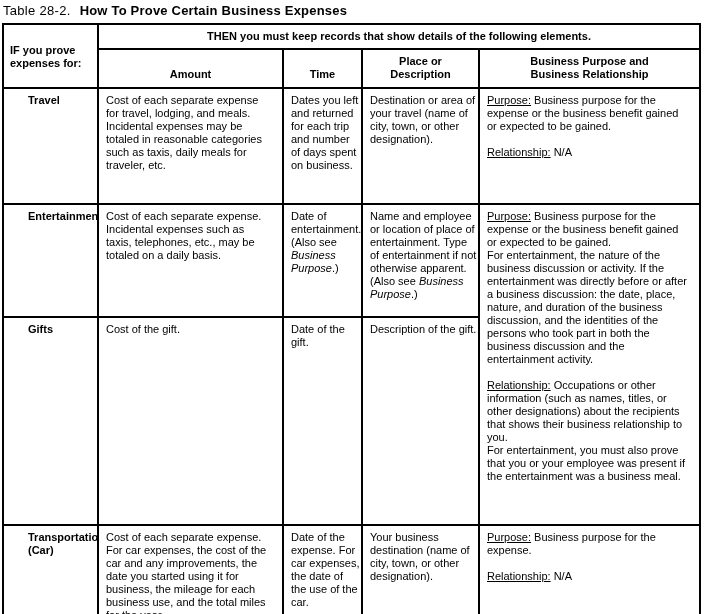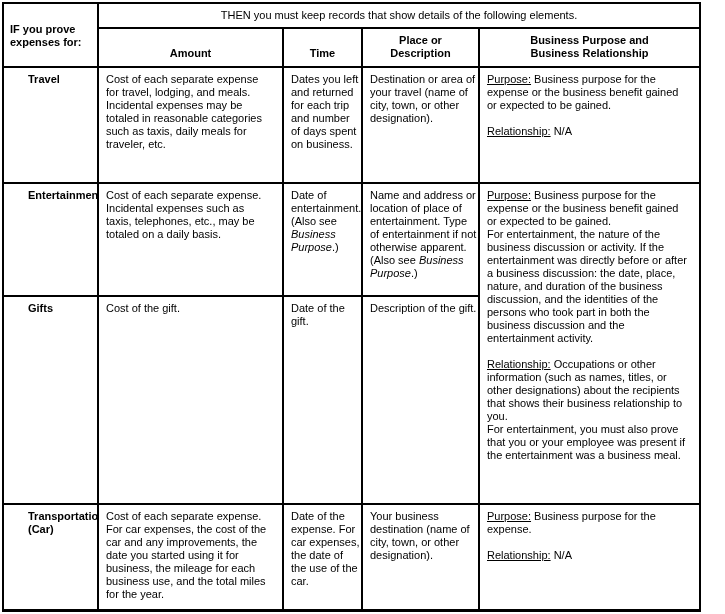--- a/index.html
+++ b/index.html
@@ -40,21 +40,21 @@
   }
   
   th.th-if {
     vertical-align: middle;
     font-weight: bold;
     padding-left: 6px;
   }
   th.th-then {
     text-align: center;
     vertical-align: middle;
-    font-weight: normal;
+    font-weight: bold;
     height: 25px;
     padding: 4px 4px;
   }
   tr.subheader th {
     text-align: center;
     vertical-align: bottom;
     font-weight: bold;
     height: 38px;
     padding-bottom: 6px;
     border-radius: 8px;
@@ -69,20 +69,23 @@
   .para.gap { margin-top: 13px; }
   .u { text-decoration: underline; }
   i { font-style: italic; }
   tr.last-row td { border-bottom: 3px solid #000; }
 </style>
 </head>
 <body>
 
 <div class="page">
 
+  <div class="table-title">
+    <span class="t-label">Table 28-2.</span><span class="t-heading">How To Prove Certain Business Expenses</span>
+  </div>
 
   <table class="rules-table">
     <colgroup>
       <col style="width:95px">
       <col style="width:185px">
       <col style="width:79px">
       <col style="width:117px">
       <col style="width:221px">
     </colgroup>
 
@@ -113,21 +116,21 @@
       <td class="col-purpose">
         <div class="para"><span class="u">Purpose:</span><span> Business purpose for the expense or the business benefit gained or expected to be gained.</span></div>
         <div class="para gap"><span class="u">Relationship:</span><span> N/A</span></div>
       </td>
     </tr>
 
     <tr style="height:113px">
       <td class="row-label">Entertainment</td>
       <td class="col-amount">Cost of each separate expense. Incidental expenses such as taxis, telephones, etc., may be totaled on a daily basis.</td>
       <td class="col-time"><span>Date of entertainment. (Also see </span><i>Business Purpose</i><span>.)</span></td>
-      <td class="col-place"><span>Name and address or location of place of entertainment. Type of entertainment if not otherwise apparent. (Also see </span><i>Business Purpose</i><span>.)</span></td>
+      <td class="col-place"><span>Name and employee or location of place of entertainment. Type of entertainment if not otherwise apparent. (Also see </span><i>Business Purpose</i><span>.)</span></td>
       <td class="col-purpose" rowspan="2">
         <div class="para"><span class="u">Purpose:</span><span> Business purpose for the expense or the business benefit gained or expected to be gained.</span></div>
         <div class="para">For entertainment, the nature of the business discussion or activity. If the entertainment was directly before or after a business discussion: the date, place, nature, and duration of the business discussion, and the identities of the persons who took part in both the business discussion and the entertainment activity.</div>
         <div class="para gap"><span class="u">Relationship:</span><span> Occupations or other information (such as names, titles, or other designations) about the recipients that shows their business relationship to you.</span></div>
         <div class="para">For entertainment, you must also prove that you or your employee was present if the entertainment was a business meal.</div>
       </td>
     </tr>
 
     <tr style="height:208px">
       <td class="row-label">Gifts</td>

